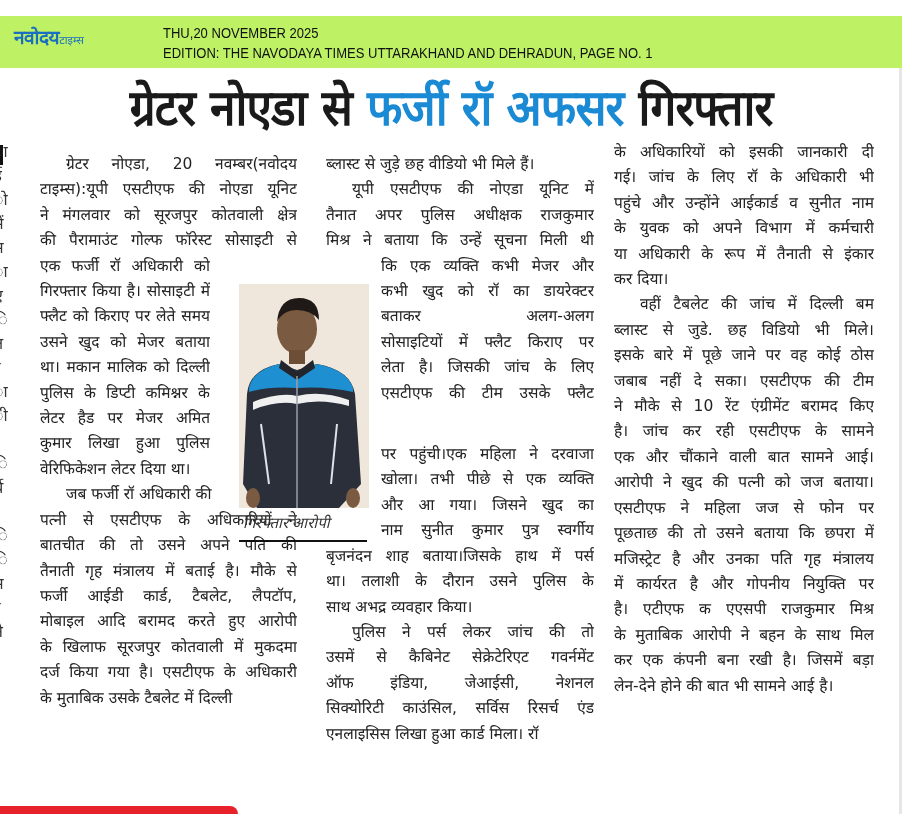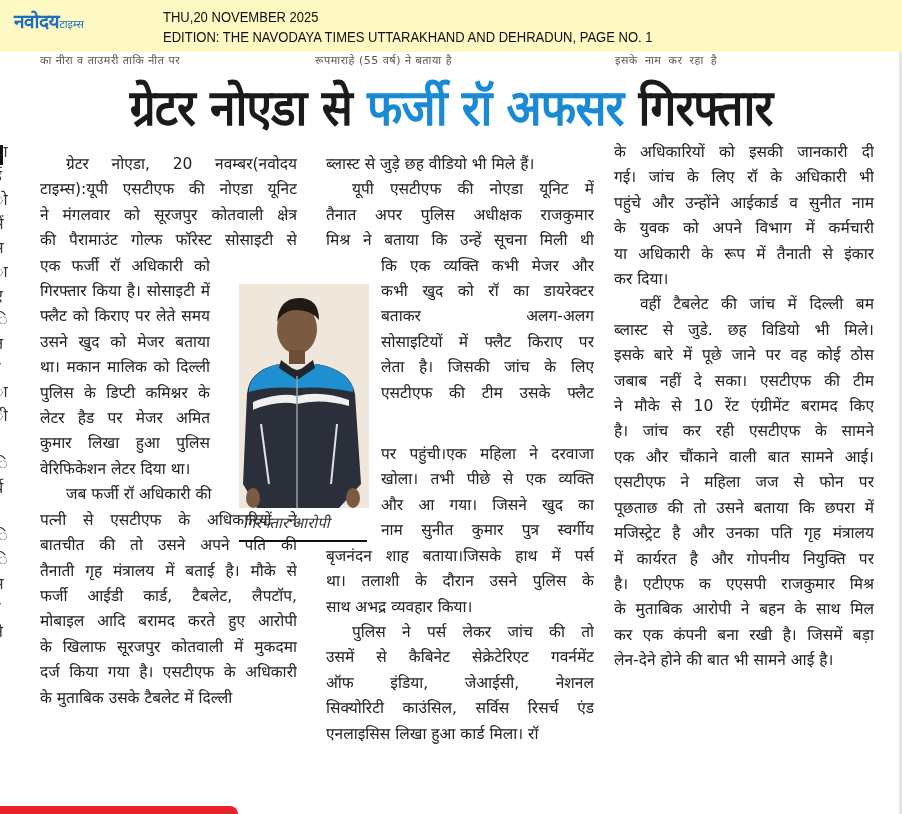--- a/index.html
+++ b/index.html
@@ -1,17 +1,17 @@
 <!DOCTYPE html>
 <html><head>
 <meta charset="utf-8">
 <style>
   html, body { margin:0; padding:0; }
   body { width:902px; height:814px; overflow:hidden; background:#fff; position:relative; font-family:"DejaVu Sans", sans-serif; color:#222; }
-  .topbar { position:absolute; left:0; top:0; width:902px; height:52px; background:#fef9c3; z-index:5; }
+  .topbar { position:absolute; left:0; top:16px; width:902px; height:52px; background:#bef264; z-index:5; }
   .logo { position:absolute; left:14px; top:8px; font-family:"DejaVu Sans", sans-serif; color:#1a6fc0; white-space:nowrap; }
   .logo .big { font-size:19px; font-weight:bold; letter-spacing:-0.5px; }
   .logo .small { font-size:11px; font-weight:normal; }
   .meta { position:absolute; left:163px; top:7px; font-family:"Liberation Sans", sans-serif; font-size:14px; line-height:20px; color:#111; transform:scaleX(0.93); transform-origin:left top; white-space:nowrap; }
   .cutline { position:absolute; top:52px; height:14px; overflow:hidden; font-size:11px; color:#555; white-space:nowrap; letter-spacing:0.5px; }
   .headline { position:absolute; left:0; top:76px; width:902px; text-align:center; font-family:"DejaVu Sans", sans-serif; font-weight:bold; font-size:50px; line-height:64px; letter-spacing:-1px; color:#1a1a1a; white-space:nowrap; transform:scaleX(0.92); transform-origin:center top; }
   .headline .blue { color:#1a8ad4; }
   .col { position:absolute; font-family:"DejaVu Sans", sans-serif; font-size:15.5px; line-height:25.4px; color:#222; }
   .line { display:block; white-space:nowrap; overflow:hidden; text-align:justify; text-align-last:justify; }
   .line.last { text-align-last:left; }
@@ -128,20 +128,21 @@
     <span class="line">के युवक को अपने विभाग में कर्मचारी</span>
     <span class="line">या अधिकारी के रूप में तैनाती से इंकार</span>
     <span class="line last">कर दिया।</span>
     <span class="line" style="padding-left: 26px;">वहीं टैबलेट की जांच में दिल्ली बम</span>
     <span class="line">ब्लास्ट से जुडे. छह विडियो भी मिले।</span>
     <span class="line">इसके बारे में पूछे जाने पर वह कोई ठोस</span>
     <span class="line">जबाब नहीं दे सका। एसटीएफ की टीम</span>
     <span class="line">ने मौके से 10 रेंट एंग्रीमेंट बरामद किए</span>
     <span class="line">है।  जांच कर रही एसटीएफ के सामने</span>
     <span class="line">एक और चौंकाने वाली बात सामने आई।</span>
+    <span class="line">आरोपी ने खुद की पत्नी को जज बताया।</span>
     <span class="line">एसटीएफ ने महिला जज से फोन पर</span>
     <span class="line">पूछताछ की तो उसने बताया कि छपरा में</span>
     <span class="line">मजिस्ट्रेट है और उनका पति गृह मंत्रालय</span>
     <span class="line">में कार्यरत है और गोपनीय नियुक्ति पर</span>
     <span class="line">है। एटीएफ क एएसपी राजकुमार मिश्र</span>
     <span class="line">के मुताबिक आरोपी ने बहन के साथ मिल</span>
     <span class="line">कर एक कंपनी बना रखी है। जिसमें बड़ा</span>
     <span class="line last">लेन-देने होने की बात भी सामने आई है।</span>
   </div>
 

